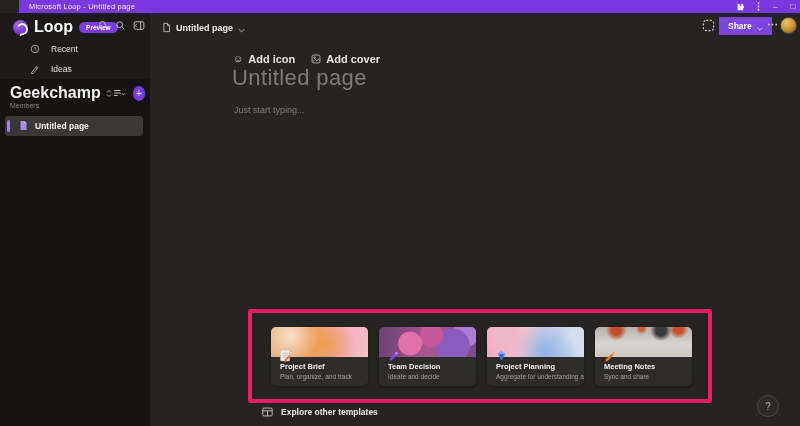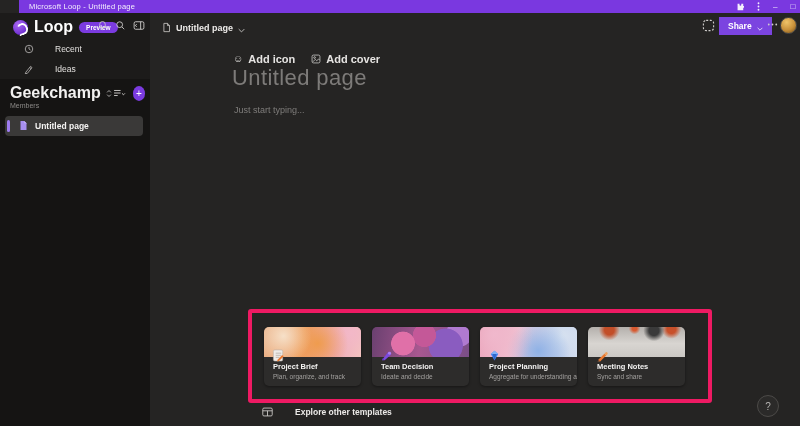--- a/index.html
+++ b/index.html
@@ -19,22 +19,22 @@
   #brand { position:absolute; left:13px; top:5px; display:flex; align-items:center; gap:6px; }
   #loop-logo { width:15px; height:15px; border-radius:50%;
     background:radial-gradient(circle at 35% 30%, #a968f2, #6f2fd0 70%); position:relative; }
   #loop-logo::after { content:""; position:absolute; left:4px; top:3px; width:7px; height:8px;
     border:2px solid #fff; border-radius:50% 50% 50% 0; border-left-color:transparent; transform:rotate(-20deg); }
   #app-name { font-size:16px; font-weight:700; color:#fff; }
   #preview-badge { font-size:6.5px; font-weight:700; color:#fff; background:#7b3be0;
     padding:2px 7px; border-radius:7px; }
   #sb-icons { position:absolute; right:5px; top:6px; display:flex; gap:5px; color:#cfcdcb; }
   .sb-icon-btn { width:13px; height:13px; display:flex; align-items:center; justify-content:center; }
-  .nav-item { position:absolute; left:8px; width:150px; height:20px; display:flex; align-items:center;
-    gap:21px; padding-left:16px; color:#c8c6c4; }
+  .nav-item { position:absolute; left:14px; width:150px; height:20px; display:flex; align-items:center;
+    gap:11px; padding-left:16px; color:#c8c6c4; }
   .nav-item .lbl { font-size:8.5px; color:#e2e0de; }
   #nav-recent { top:26px; } #nav-ideas { top:46px; }
 
   #ws-panel { position:absolute; left:0; top:66px; right:0; bottom:0; background:#151413; }
   #ws-header { position:absolute; left:10px; right:5px; top:6px; height:16px; display:flex; align-items:center; }
   #ws-name { font-size:16px; font-weight:700; color:#f2f1f0; }
   #ws-sort { margin-left:4px; color:#b8b6b4; display:flex; }
   #ws-spacer { flex:1; }
   #ws-filter { color:#cfcdcb; display:flex; margin-right:7px; }
   #ws-add { width:15px; height:15px; border-radius:50%; background:#7b3be0; color:#fff;
@@ -60,21 +60,21 @@
   #add-row { position:absolute; left:83px; top:37px; display:flex; gap:16px; }
   .add-btn { display:flex; align-items:center; gap:5px; color:#cfcdcb; }
   .add-btn .lbl { font-size:11px; font-weight:600; color:#e6e4e2; }
   #smiley { font-size:10px; line-height:10px; color:#cfcdcb; }
 
   #page-title { position:absolute; left:82px; top:52px; font-size:22px; font-weight:300; color:#7d7b79; letter-spacing:.4px; }
   #typing-hint { position:absolute; left:84px; top:92px; font-size:9px; color:#7f7d7b; }
 
   
   #hl-box { position:absolute; left:98px; top:296px; width:464px; height:94px; border:4.5px solid #ee1a63;
-    border-radius:3px; display:flex; gap:11px; padding:14px 0 0 12px; }
+    border-radius:3px; display:flex; gap:11px; padding:14px 0 0 19px; }
   .card { position:relative; width:97px; height:59px; background:#2d2c2b; border-radius:5px; overflow:hidden;
     box-shadow:0 1px 3px rgba(0,0,0,.4); }
   .card-img { width:100%; height:30px; }
   .img-pb { background:
     radial-gradient(circle at 20% 30%, #f6e0c8 0%, rgba(246,224,200,0) 35%),
     radial-gradient(circle at 55% 55%, #ef9c4e 0%, rgba(239,156,78,0) 55%),
     radial-gradient(circle at 90% 20%, #f3b8c8 0%, rgba(243,184,200,0) 50%),
     linear-gradient(100deg, #e8b088, #ef9f63 40%, #eaa3b2 75%, #f3cdb8); }
   .img-td { background:
     radial-gradient(circle at 32% 55%, #e070a8 0% 17%, rgba(224,112,168,0) 18%),
@@ -90,21 +90,21 @@
   .img-mn { background:
     radial-gradient(circle at 22% 10%, #c24e28 0% 6%, rgba(194,78,40,0) 13%),
     radial-gradient(circle at 48% 5%, #d85a30 0% 4%, rgba(216,90,48,0) 10%),
     radial-gradient(circle at 68% 12%, #3a3a3a 0% 7%, rgba(58,58,58,0) 15%),
     radial-gradient(circle at 86% 7%, #c8502a 0% 5%, rgba(200,80,42,0) 11%),
     linear-gradient(180deg, #b4b0ac, #d8d5d1 55%, #cbc8c4); }
   .card-badge { position:absolute; left:8px; top:22px; width:13px; height:13px; display:flex; }
   .card-title { position:absolute; left:9px; top:35px; font-size:7.5px; font-weight:700; color:#f4f3f2; white-space:nowrap; }
   .card-sub { position:absolute; left:9px; top:46px; font-size:6.5px; color:#a3a19f; white-space:nowrap; }
 
-  #explore { position:absolute; left:112px; top:390px; display:flex; align-items:center; gap:22px; color:#cfcdcb; }
+  #explore { position:absolute; left:112px; top:390px; display:flex; align-items:center; gap:8px; color:#cfcdcb; }
   #explore .lbl { font-size:8.5px; font-weight:600; color:#eceae8; }
   #help-btn { position:absolute; left:607px; top:382px; width:22px; height:22px; border-radius:50%;
     border:1px solid #4c4a48; background:#2b2a29; color:#b5b3b1; font-size:10px;
     display:flex; align-items:center; justify-content:center; }
 </style>
 </head>
 <body>
 
 <div id="root">
 

